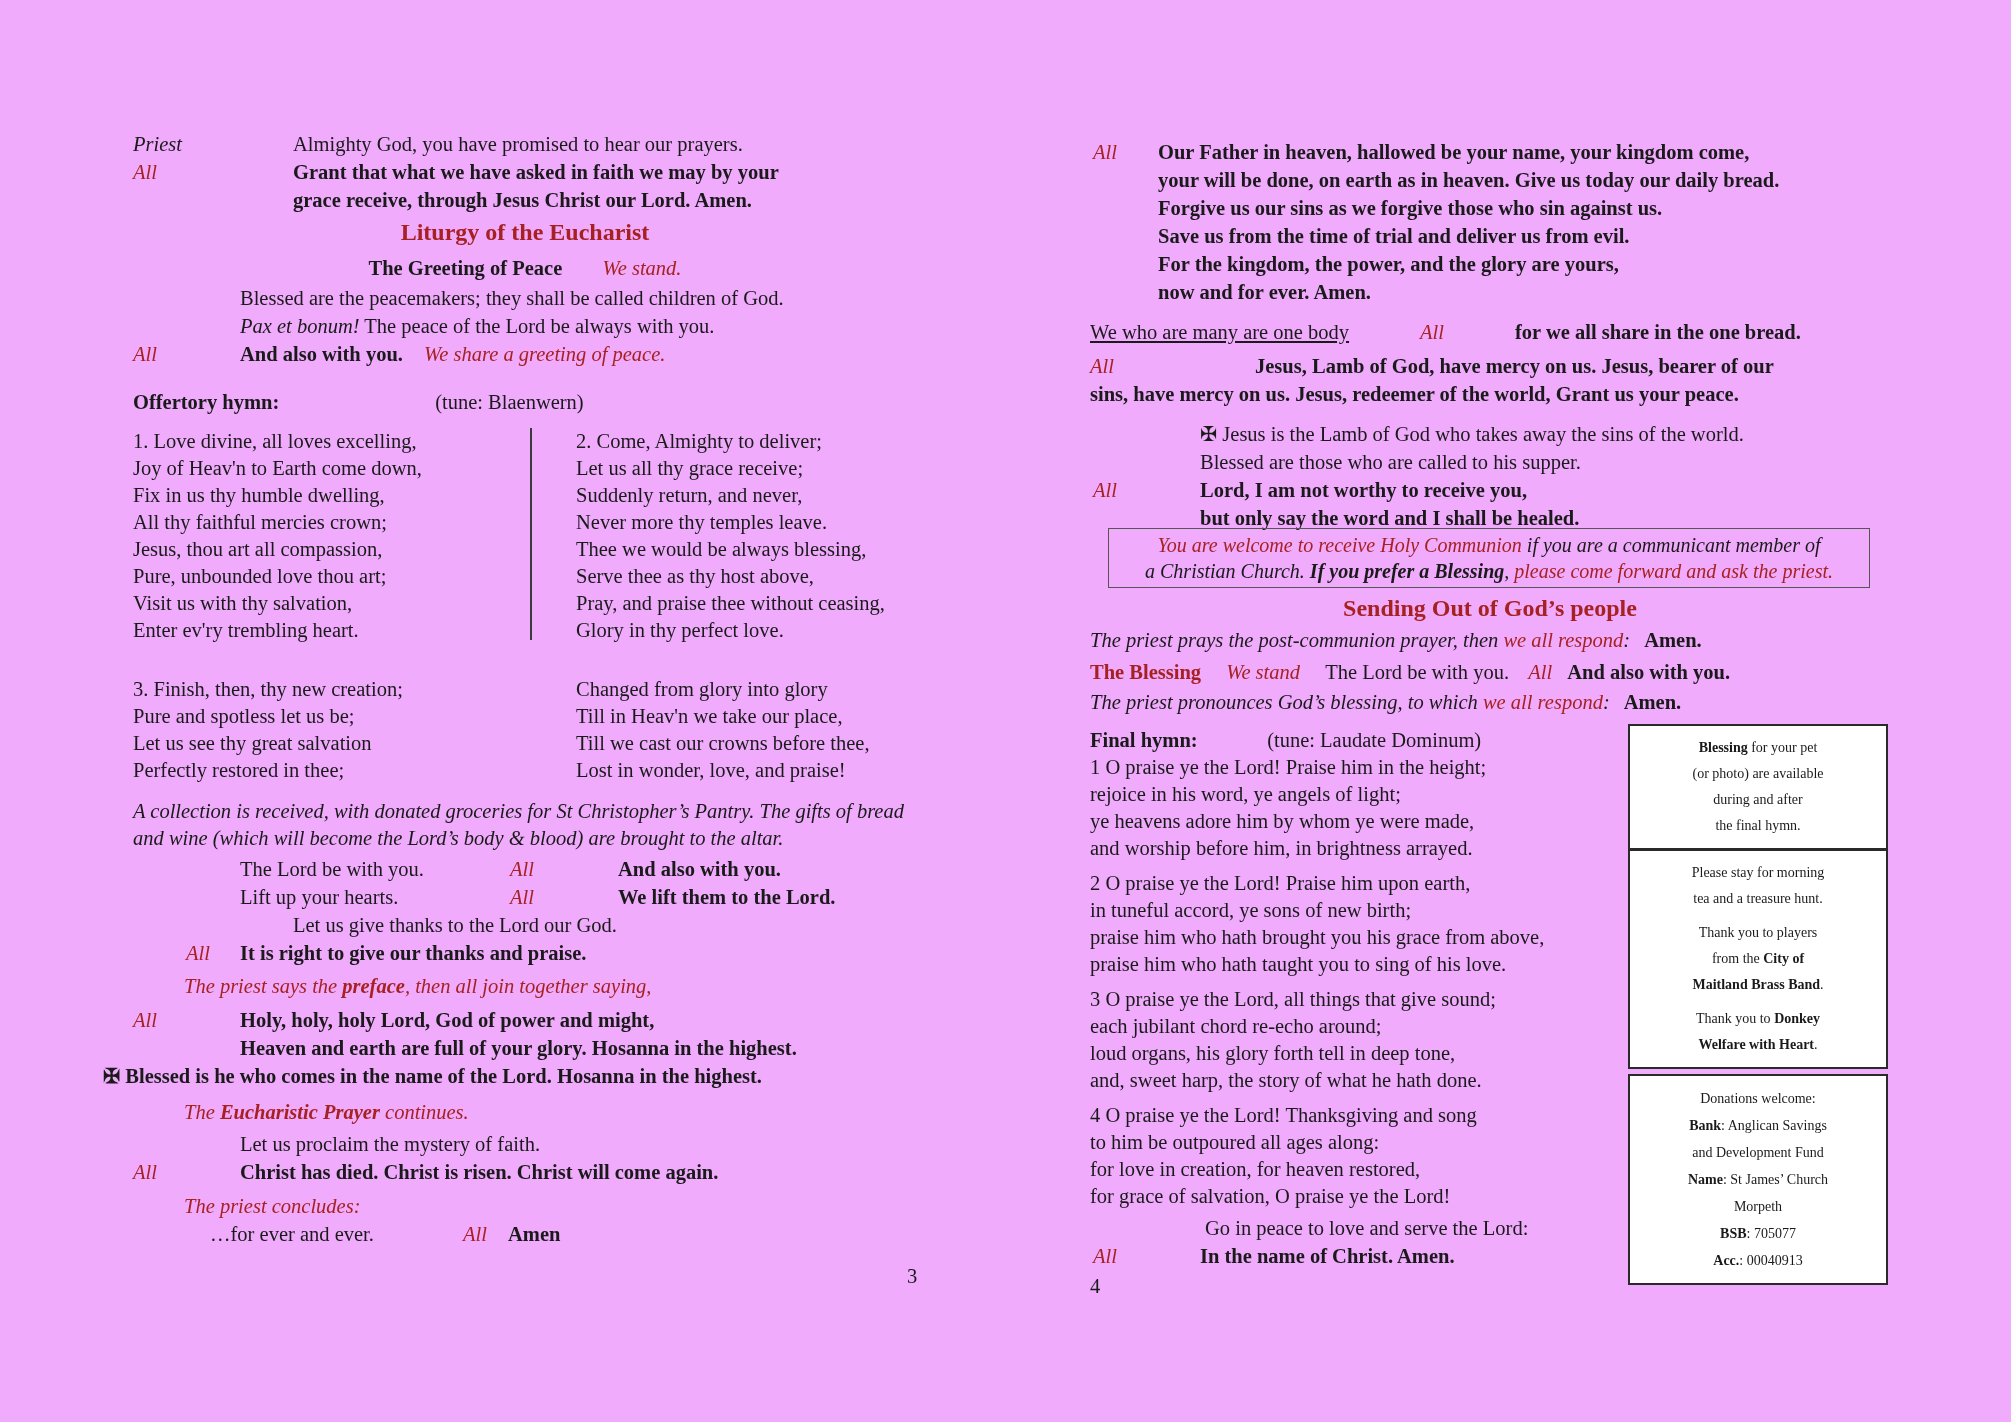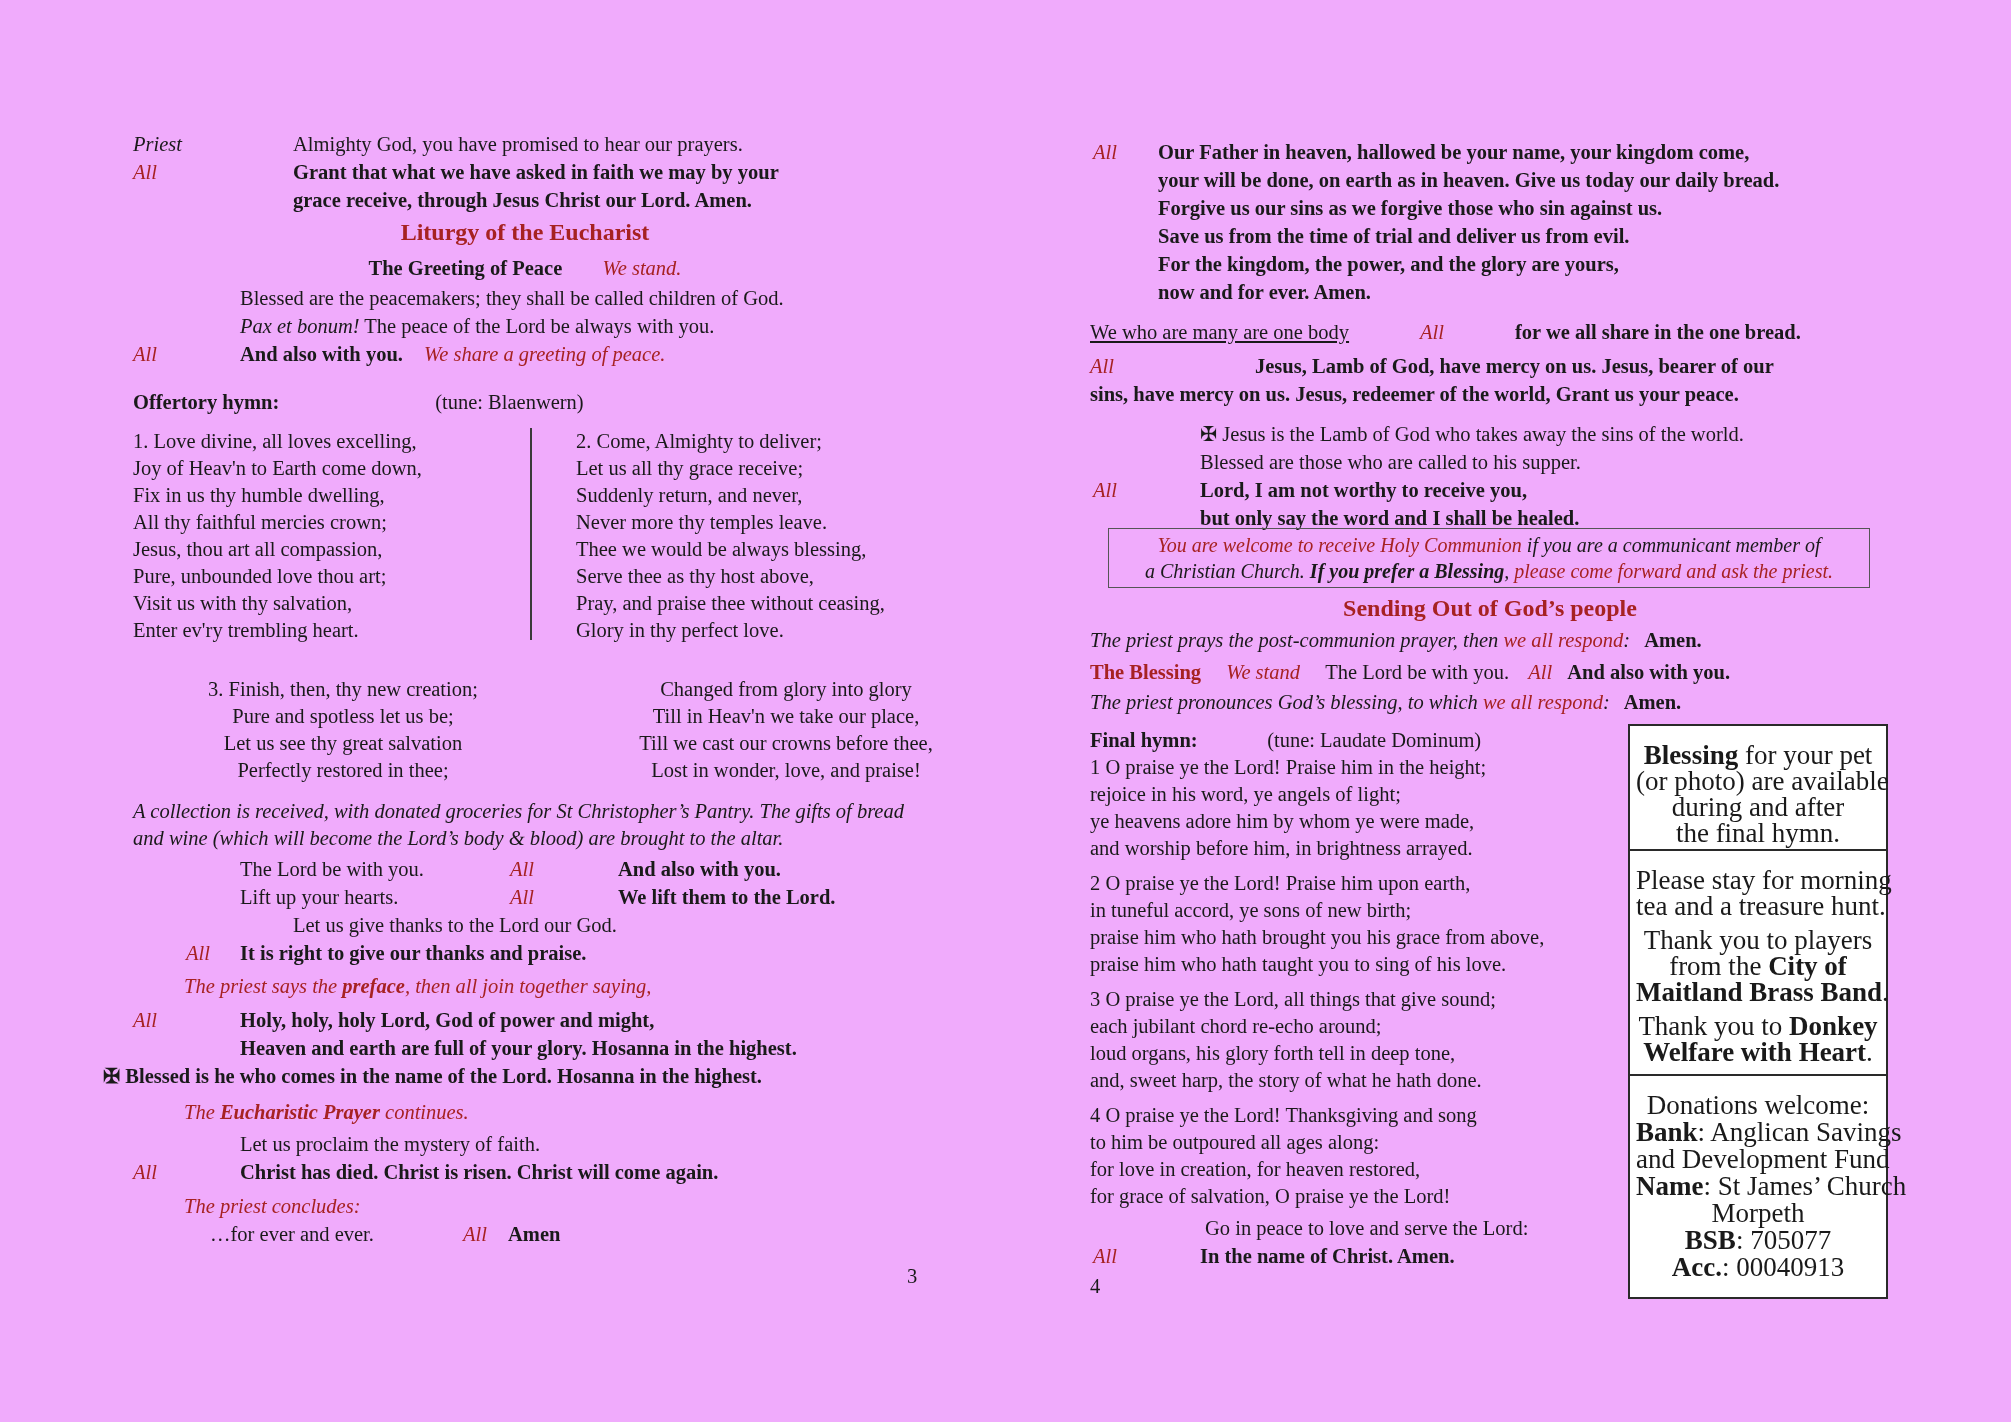--- a/index.html
+++ b/index.html
@@ -23,21 +23,21 @@
   #lC{left:100px;top:254px;width:850px;}
   #lD{left:240px;top:284px;}
   #lE{left:133px;top:340px;}
   #lE .lbl{width:107px;flex:none;}
   #lF{left:133px;top:388px;}
   #lF .lbl{width:297px;}
   #lG{left:133px;top:428px;}
   #lG .col{width:420px;}
   #lDivider{left:530px;top:428px;width:0;height:212px;border-left:2px solid #3a3a3a;}
   #lH{left:133px;top:676px;}
-  #lH .col{width:420px;text-align:center;}
+  #lH .col{width:420px;}
   #lI{left:133px;top:798px;width:820px;}
   #lJ1{left:240px;top:855px;}
   #lJ1 .c1{width:270px;}  #lJ1 .c2{width:108px;}
   #lJ2{left:240px;top:883px;}
   #lJ2 .c1{width:270px;}  #lJ2 .c2{width:108px;}
   #lJ3{left:293px;top:911px;}
   #lJ4{left:186px;top:939px;}
   #lJ4 .lbl{width:54px;flex:none;}
   #lK{left:184px;top:972px;}
   #lL{left:133px;top:1006px;}
@@ -73,22 +73,22 @@
   #rV1{left:1090px;top:754px;}
   #rV2{left:1090px;top:870px;}
   #rV3{left:1090px;top:986px;}
   #rV4{left:1090px;top:1102px;}
   #rK{left:1205px;top:1214px;}
   #rL{left:1093px;top:1242px;}
   #rL .lbl{width:107px;flex:none;}
   #rPageNum{left:1090px;top:1272px;width:24px;}
 
   
-  .sbox{left:1628px;width:260px;border:2px solid #2a2a2a;text-align:center;font-size:27px;line-height:26px;
-        padding:16px 6px;box-sizing:border-box;background:#fff;}
+  .sbox{left:1628px;width:260px;border:2px solid #2a2a2a;text-align:center;font-size:14px;line-height:26px;
+        padding:9px 6px;box-sizing:border-box;background:#fff;}
   #sb1{top:724px;}
   #sb2{top:849px;}
   #sb2 p{margin:0 0 8px 0;}
   #sb2 p:last-child{margin:0;}
   #sb3{top:1074px;line-height:27px;}
 </style>
 </head>
 <body>
 
 <div id="canvas">

